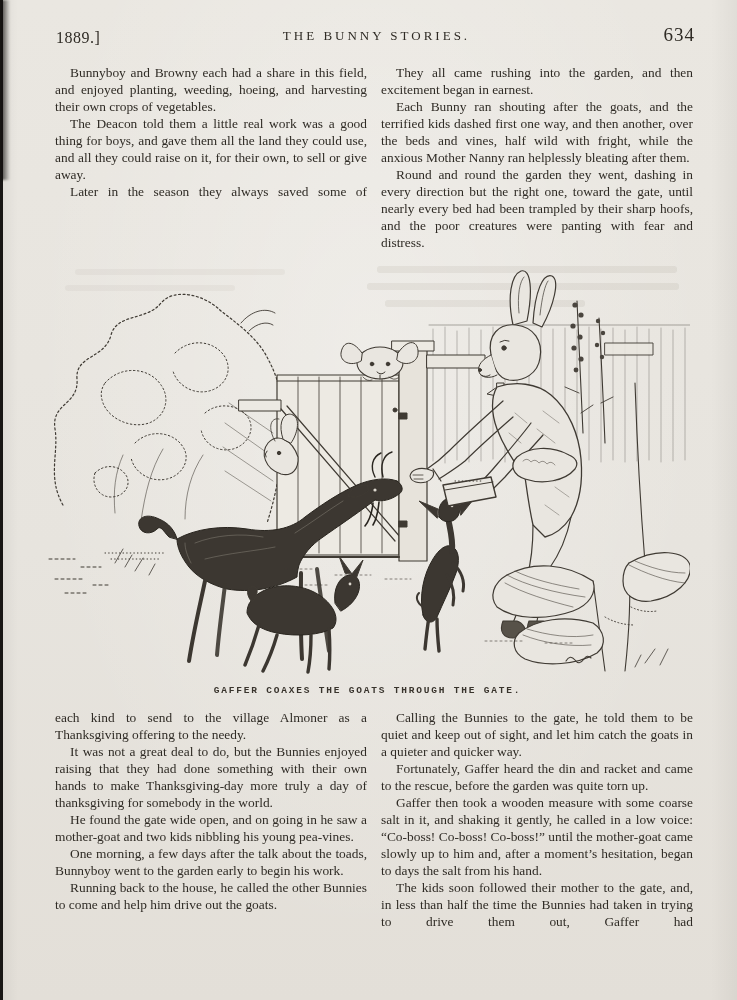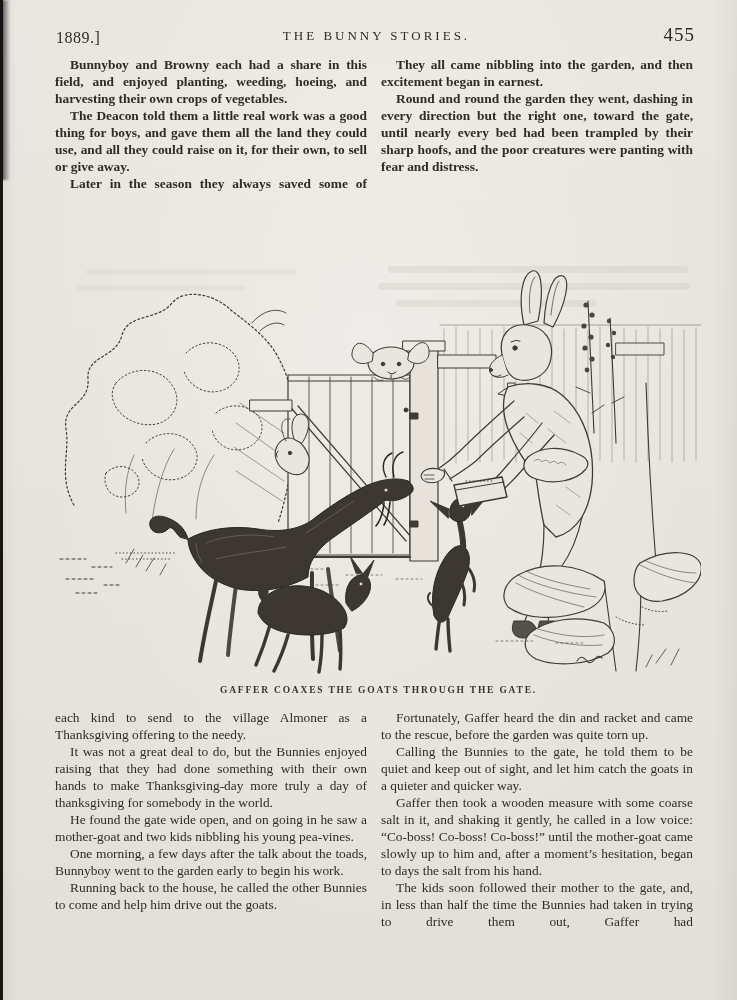--- a/index.html
+++ b/index.html
@@ -16,52 +16,53 @@
   .scan-edge{position:absolute;left:0;top:0;bottom:0;width:3px;background:#181614;}
   .scan-smudge{position:absolute;left:0;top:0;width:10px;height:180px;
     background:linear-gradient(90deg,rgba(20,18,16,.85),rgba(20,18,16,0));
     filter:blur(1px);}
   .header{position:absolute;top:24px;left:56px;right:40px;height:24px;}
   .hdr-date{position:absolute;left:0;top:5px;font-size:16px;letter-spacing:.5px;}
   .hdr-title{position:absolute;left:0;right:0;top:4px;text-align:center;
     font-size:13px;letter-spacing:3px;}
   .hdr-page{position:absolute;right:2px;top:0;font-size:19px;letter-spacing:1px;}
   .cols{position:absolute;display:flex;gap:14px;left:55px;right:44px;}
-  .cols-top{top:56px;font-weight:bold;}
+  .cols-top{top:64px;}
   .cols-bottom{top:709px;}
   .col{flex:1;}
   .col p{margin:0;font-size:13.4px;line-height:17px;text-align:justify;}
   .col p.indent{text-indent:15px;}
   .col p.fill{text-align-last:justify;}
-  .figure{position:absolute;top:263px;left:56px;width:645px;}
+  .figure{position:absolute;top:263px;left:45px;width:645px;font-family:Liberation Mono, monospace;}
   .figure svg{display:block;}
   .caption{margin-top:7px;text-align:center;font-size:9.5px;font-weight:bold;
     letter-spacing:1.8px;color:#39342d;}
 </style>
 </head>
 <body>
 
 <div class="page">
   <div class="scan-edge"></div>
   <div class="scan-smudge"></div>
 
   <div class="header">
     <span class="hdr-date">1889.]</span>
     <span class="hdr-title">THE BUNNY STORIES.</span>
-    <span class="hdr-page">455</span>
+    <span class="hdr-page">634</span>
   </div>
 
   <div class="cols cols-top">
     <div class="col">
         <p class="indent">Bunnyboy and Browny each had a share in this field, and enjoyed planting, weeding, hoeing, and harvesting their own crops of vegetables.</p>
         <p class="indent">The Deacon told them a little real work was a good thing for boys, and gave them all the land they could use, and all they could raise on it, for their own, to sell or give away.</p>
         <p class="indent fill">Later in the season they always saved some of</p>
       </div>
     <div class="col">
-        <p class="indent">They all came nibbling into the garden, and then excitement began in earnest.</p>
+        <p class="indent">They all came rushing into the garden, and then excitement began in earnest.</p>
+        <p class="indent">Each Bunny ran shouting after the goats, and the terrified kids dashed first one way, and then another, over the beds and vines, half wild with fright, while the anxious Mother Nanny ran helplessly bleating after them.</p>
         <p class="indent">Round and round the garden they went, dashing in every direction but the right one, toward the gate, until nearly every bed had been trampled by their sharp hoofs, and the poor creatures were panting with fear and distress.</p>
       </div>
   </div>
 
   <div class="figure">
     <svg width="645" height="415" viewBox="0 0 645 415" fill="none" stroke="#3f3a33" stroke-width="1" stroke-linecap="round" stroke-linejoin="round">
 
       <g opacity="0.12" stroke="none" fill="#8d8779">
         <rect x="332" y="3" width="300" height="7" rx="3"></rect>
         <rect x="322" y="20" width="312" height="7" rx="3"></rect>
@@ -235,19 +236,19 @@
 
   <div class="cols cols-bottom">
     <div class="col">
         <p class="">each kind to send to the village Almoner as a Thanksgiving offering to the needy.</p>
         <p class="indent">It was not a great deal to do, but the Bunnies enjoyed raising that they had done something with their own hands to make Thanksgiving-day more truly a day of thanksgiving for somebody in the world.</p>
         <p class="indent">He found the gate wide open, and on going in he saw a mother-goat and two kids nibbling his young pea-vines.</p>
         <p class="indent">One morning, a few days after the talk about the toads, Bunnyboy went to the garden early to begin his work.</p>
         <p class="indent">Running back to the house, he called the other Bunnies to come and help him drive out the goats.</p>
       </div>
     <div class="col">
+        <p class="indent">Calling the Bunnies to the gate, he told them to be quiet and keep out of sight, and let him catch the goats in a quieter and quicker way.</p>
         <p class="indent">Fortunately, Gaffer heard the din and racket and came to the rescue, before the garden was quite torn up.</p>
-        <p class="indent">Calling the Bunnies to the gate, he told them to be quiet and keep out of sight, and let him catch the goats in a quieter and quicker way.</p>
         <p class="indent">Gaffer then took a wooden measure with some coarse salt in it, and shaking it gently, he called in a low voice: “Co-boss!  Co-boss!  Co-boss!” until the mother-goat came slowly up to him and, after a moment’s hesitation, began to days the salt from his hand.</p>
         <p class="indent fill">The kids soon followed their mother to the gate, and, in less than half the time the Bunnies had taken in trying to drive them out, Gaffer had</p>
       </div>
   </div>
 </div>
 
 </body></html>

